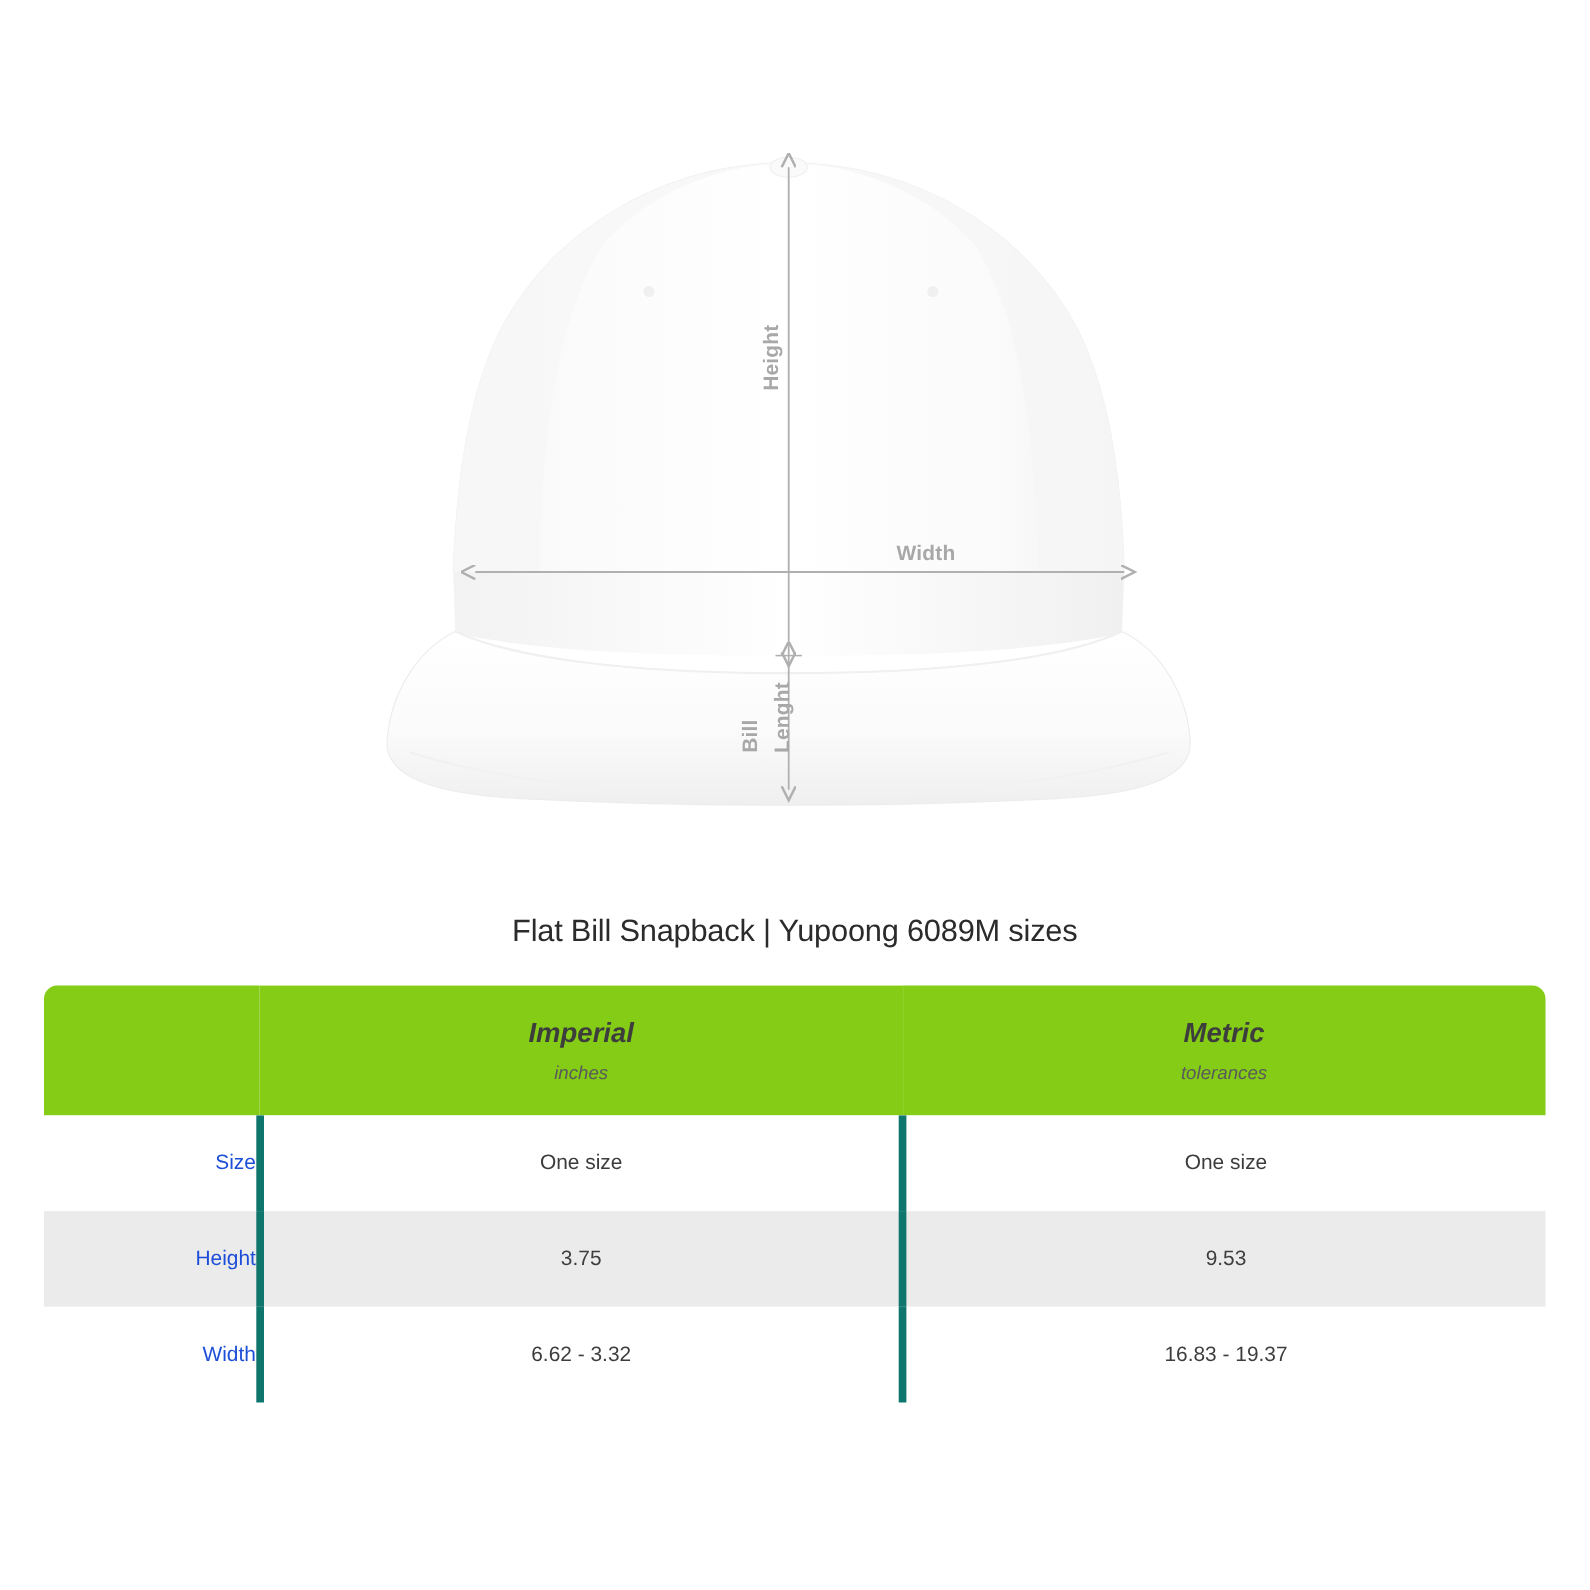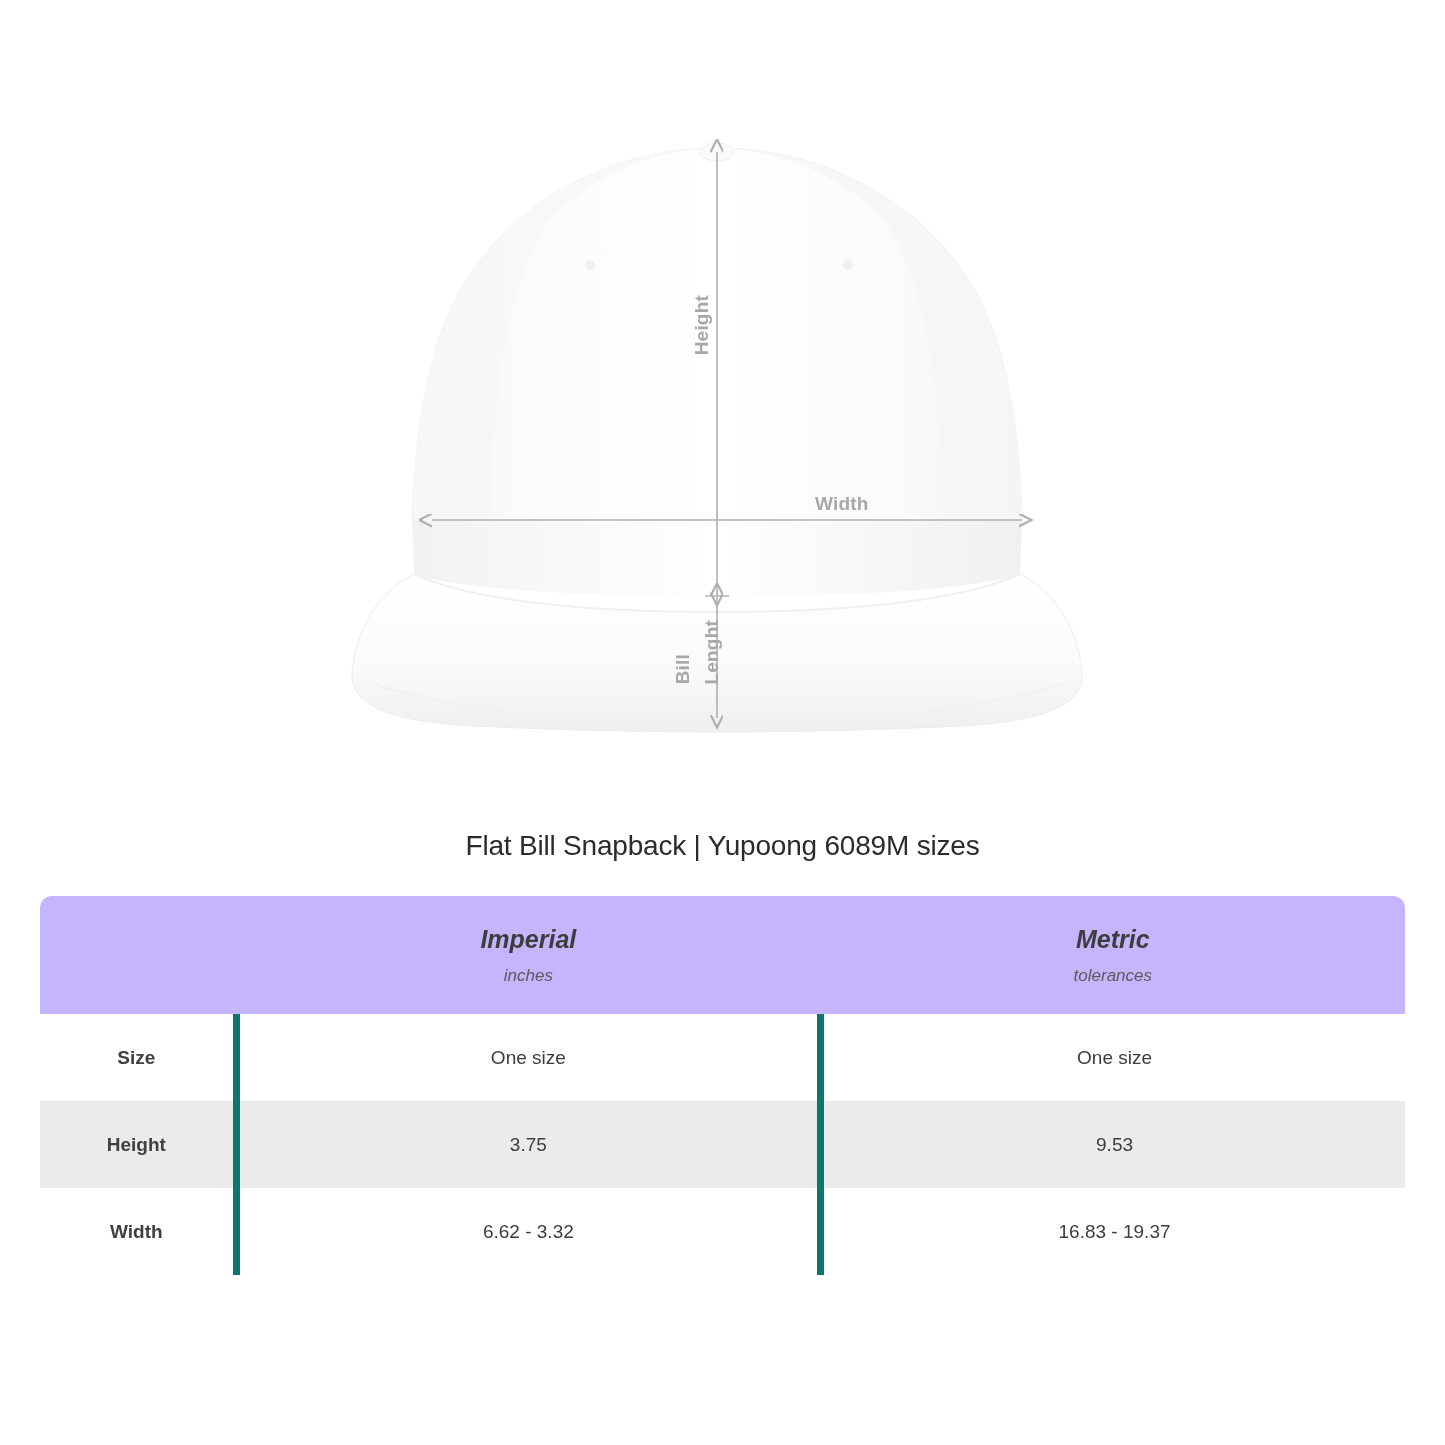--- a/index.html
+++ b/index.html
@@ -88,21 +88,21 @@
     table-layout: fixed;
   }
   table.size-table td, table.size-table th {
     padding: 0;
     margin: 0;
   }
   .col-label { width: 196px; }
   .col-unit  { width: 584px; }
 
   thead tr.unit-head th {
-    background: #c4b5fd;
+    background: #84cc16;
     height: 118px;
     vertical-align: middle;
     text-align: center;
     font-weight: normal;
   }
   thead tr.unit-head th.corner {
     border-top-left-radius: 12px;
     border-bottom-left-radius: 0;
   }
   thead tr.unit-head th.last {
@@ -133,22 +133,23 @@
   tbody tr.plain td {
     background: #ffffff;
   }
   tbody td {
     text-align: center;
     vertical-align: middle;
     font-size: 19px;
     color: #3d3d3d;
   }
   tbody td.row-label {
-    font-weight: bold;
-    color: #404040;
+    font-weight: normal;
+    color: #1d4ed8;
+    text-align: right;
   }
   tbody td.sep-left {
     border-left: 7px solid #0f766e;
   }
   tbody tr:last-child td:first-child {
     border-bottom-left-radius: 12px;
   }
   tbody tr:last-child td:last-child {
     border-bottom-right-radius: 12px;
   }

